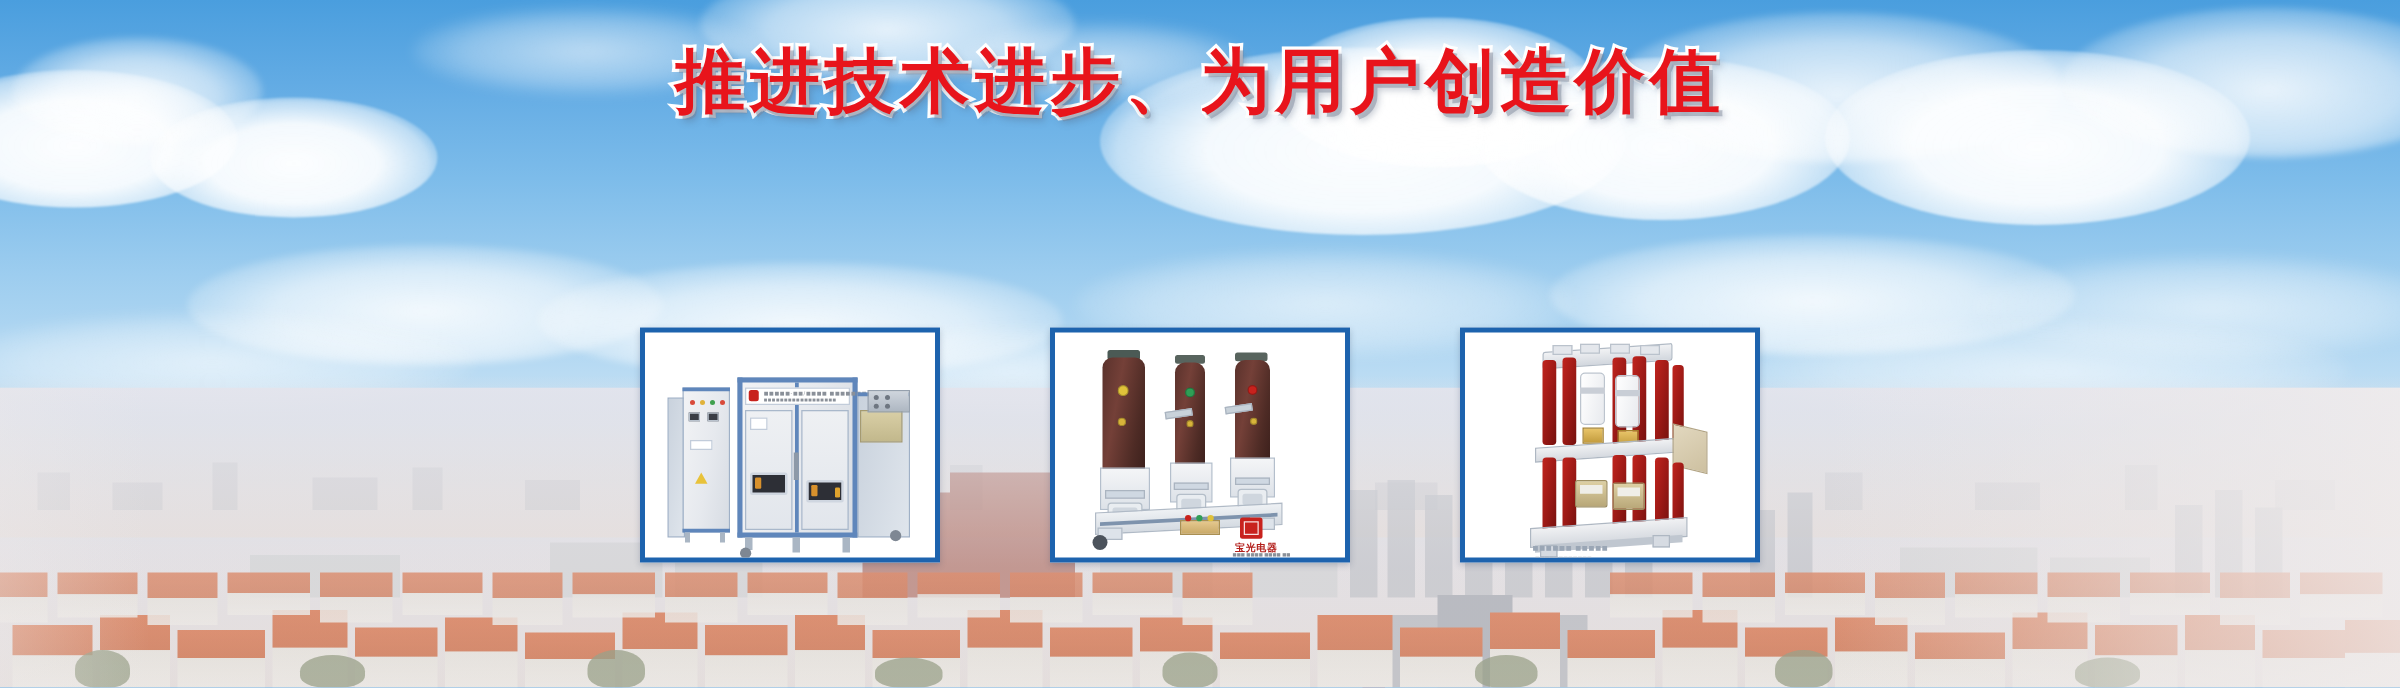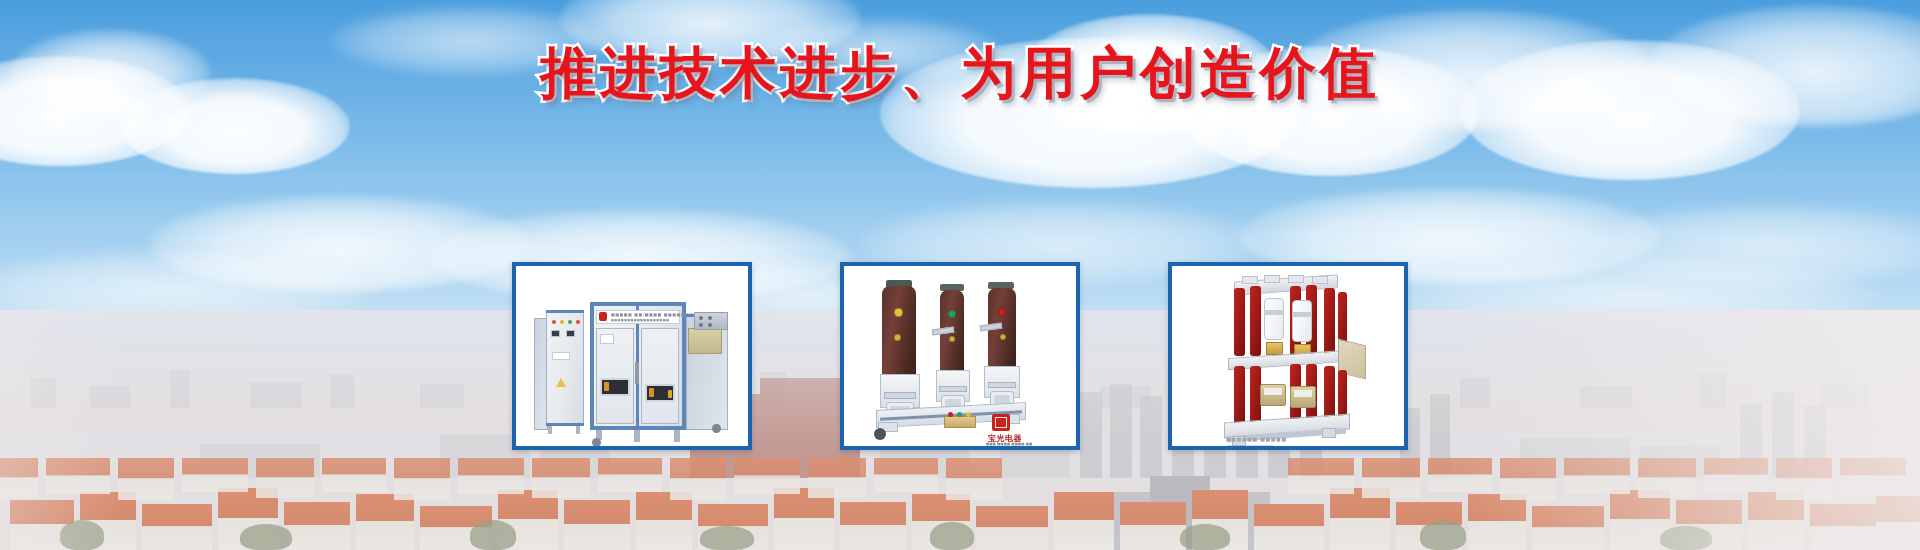--- a/index.html
+++ b/index.html
@@ -77,23 +77,23 @@
     pointer-events:none;
   }
   .left-fade {
     position:absolute; top:0; left:0; width:120px; height:100%;
     background:linear-gradient(to left, rgba(236,232,232,0) 0%, rgba(238,234,234,.35) 100%);
     pointer-events:none;
   }
 
   
   .headline {
-    position:absolute; top:48px; left:0; right:0;
+    position:absolute; top:36px; left:0; right:0;
     text-align:center;
-    font-family:Liberation Mono, monospace;
+    font-family:Liberation Sans, sans-serif;
     font-weight:bold;
     font-size:56px;
     letter-spacing:4px;
     color:#e8141b;
     -webkit-text-stroke:5px #ffffff;
     paint-order:stroke fill;
     text-shadow:
        3px 3px 0 rgba(120,130,150,.45),
        4px 5px 6px rgba(80,95,120,.35);
     white-space:nowrap;

